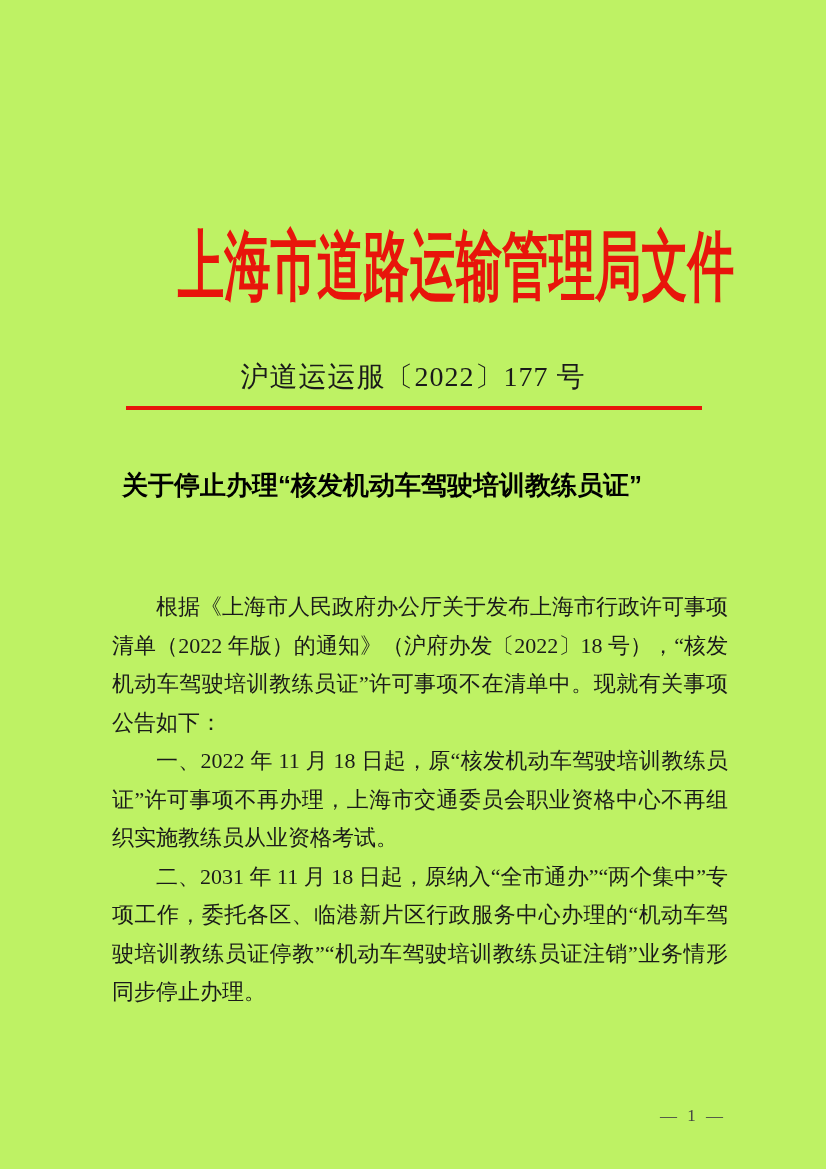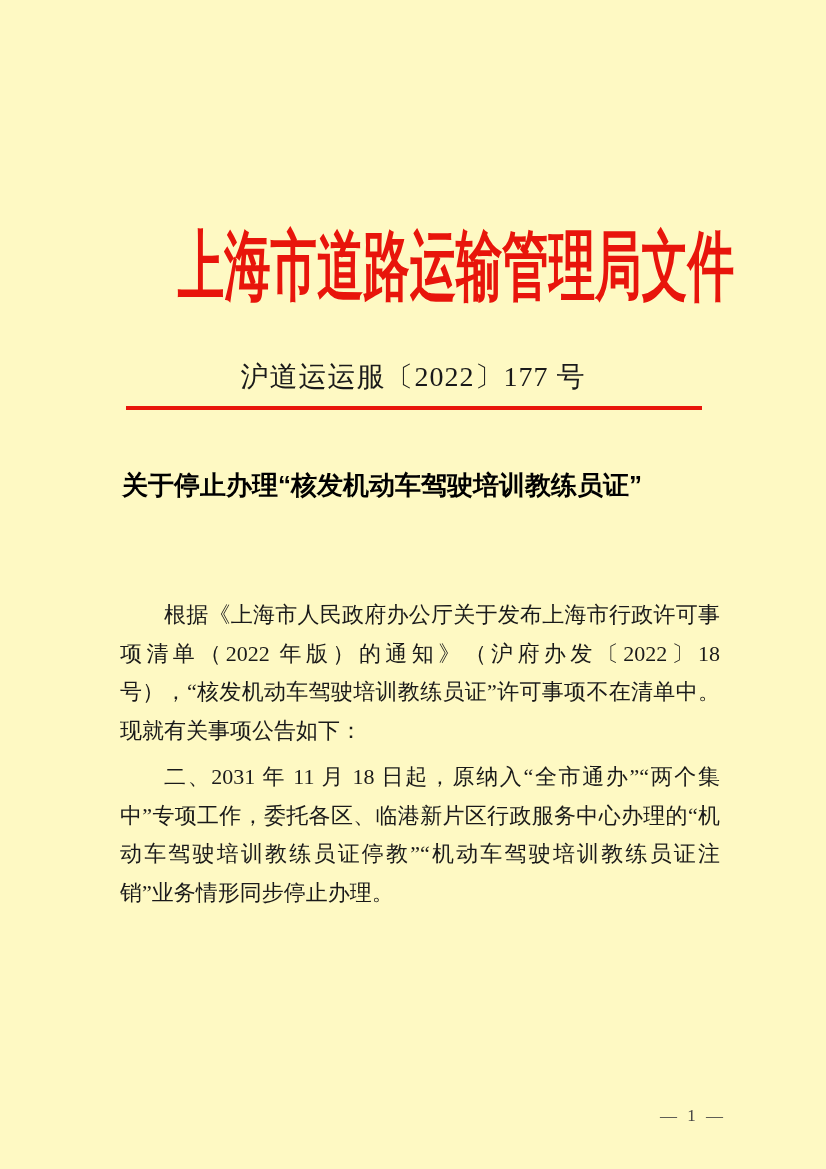--- a/index.html
+++ b/index.html
@@ -5,21 +5,21 @@
   html, body {
     margin: 0;
     padding: 0;
     background: #888;
   }
   .page {
     position: relative;
     width: 826px;
     height: 1169px;
     margin: 0 auto;
-    background: #fef9c3;
+    background: #bef264;
     overflow: hidden;
     font-family: "Liberation Serif", "DejaVu Serif", serif;
   }
   
   .org-title {
     position: absolute;
     top: 228px;
     left: 0;
     width: 826px;
     text-align: center;
@@ -76,21 +76,21 @@
     top: 588px;
     left: 112px;
     width: 616px;
     color: #1a1a1a;
     font-size: 22px;
     line-height: 38.5px;
     text-align: justify;
     font-family: "Liberation Serif", "DejaVu Serif", serif;
   }
   .body-text p {
-    margin: 8px;
+    margin: 0;
     padding: 0;
     text-indent: 2em;
   }
   
   .page-number {
     position: absolute;
     top: 1106px;
     right: 100px;
     color: #444444;
     font-size: 17px;
@@ -111,18 +111,19 @@
   <div class="doc-number">沪道运运服〔2022〕177 号</div>
 
   <div class="red-line"></div>
 
   <div class="notice-title">
     <div>关于停止办理“核发机动车驾驶培训教练员证”</div>
   </div>
 
   <div class="body-text">
     <p>根据《上海市人民政府办公厅关于发布上海市行政许可事项清单（2022 年版）的通知》（沪府办发〔2022〕18 号），“核发机动车驾驶培训教练员证”许可事项不在清单中。现就有关事项公告如下：</p>
+    <p>一、2022 年 11 月 18 日起，原“核发机动车驾驶培训教练员证”许可事项不再办理，上海市交通委员会职业资格中心不再组织实施教练员从业资格考试。</p>
     <p>二、2031 年 11 月 18 日起，原纳入“全市通办”“两个集中”专项工作，委托各区、临港新片区行政服务中心办理的“机动车驾驶培训教练员证停教”“机动车驾驶培训教练员证注销”业务情形同步停止办理。</p>
   </div>
 
   <div class="page-number">— 1 —</div>
 
 </div>
 
 </body></html>

